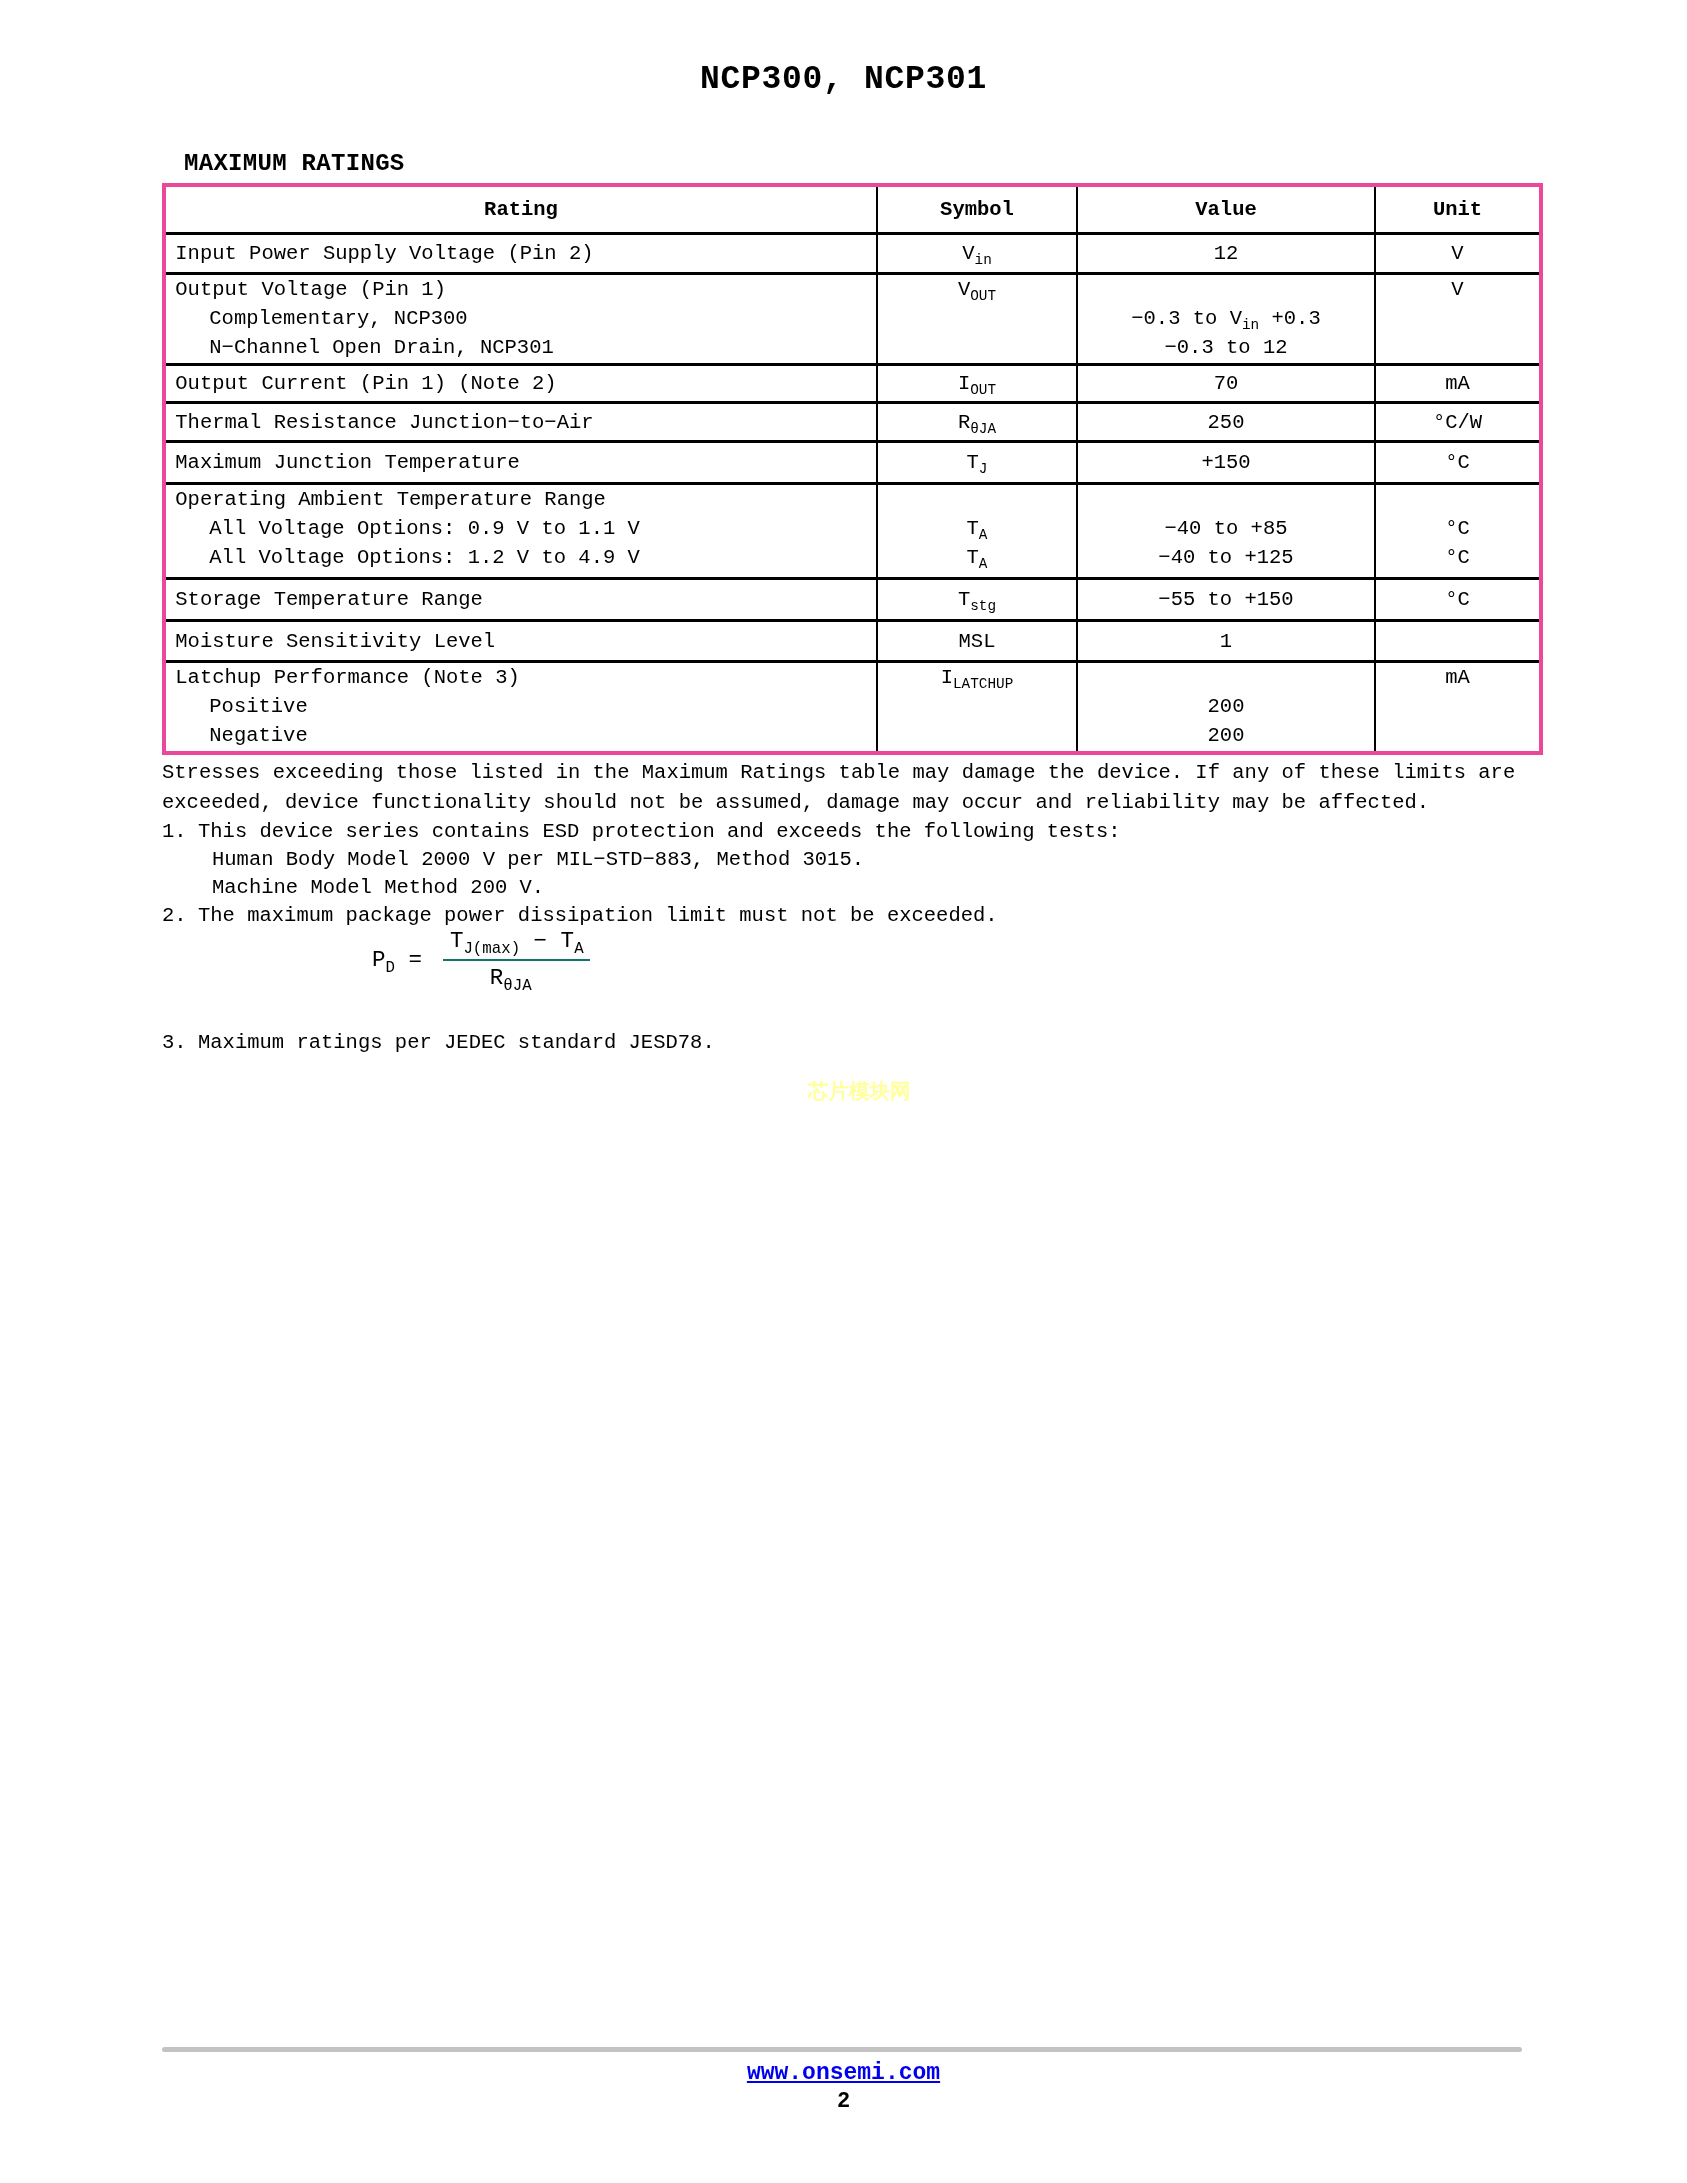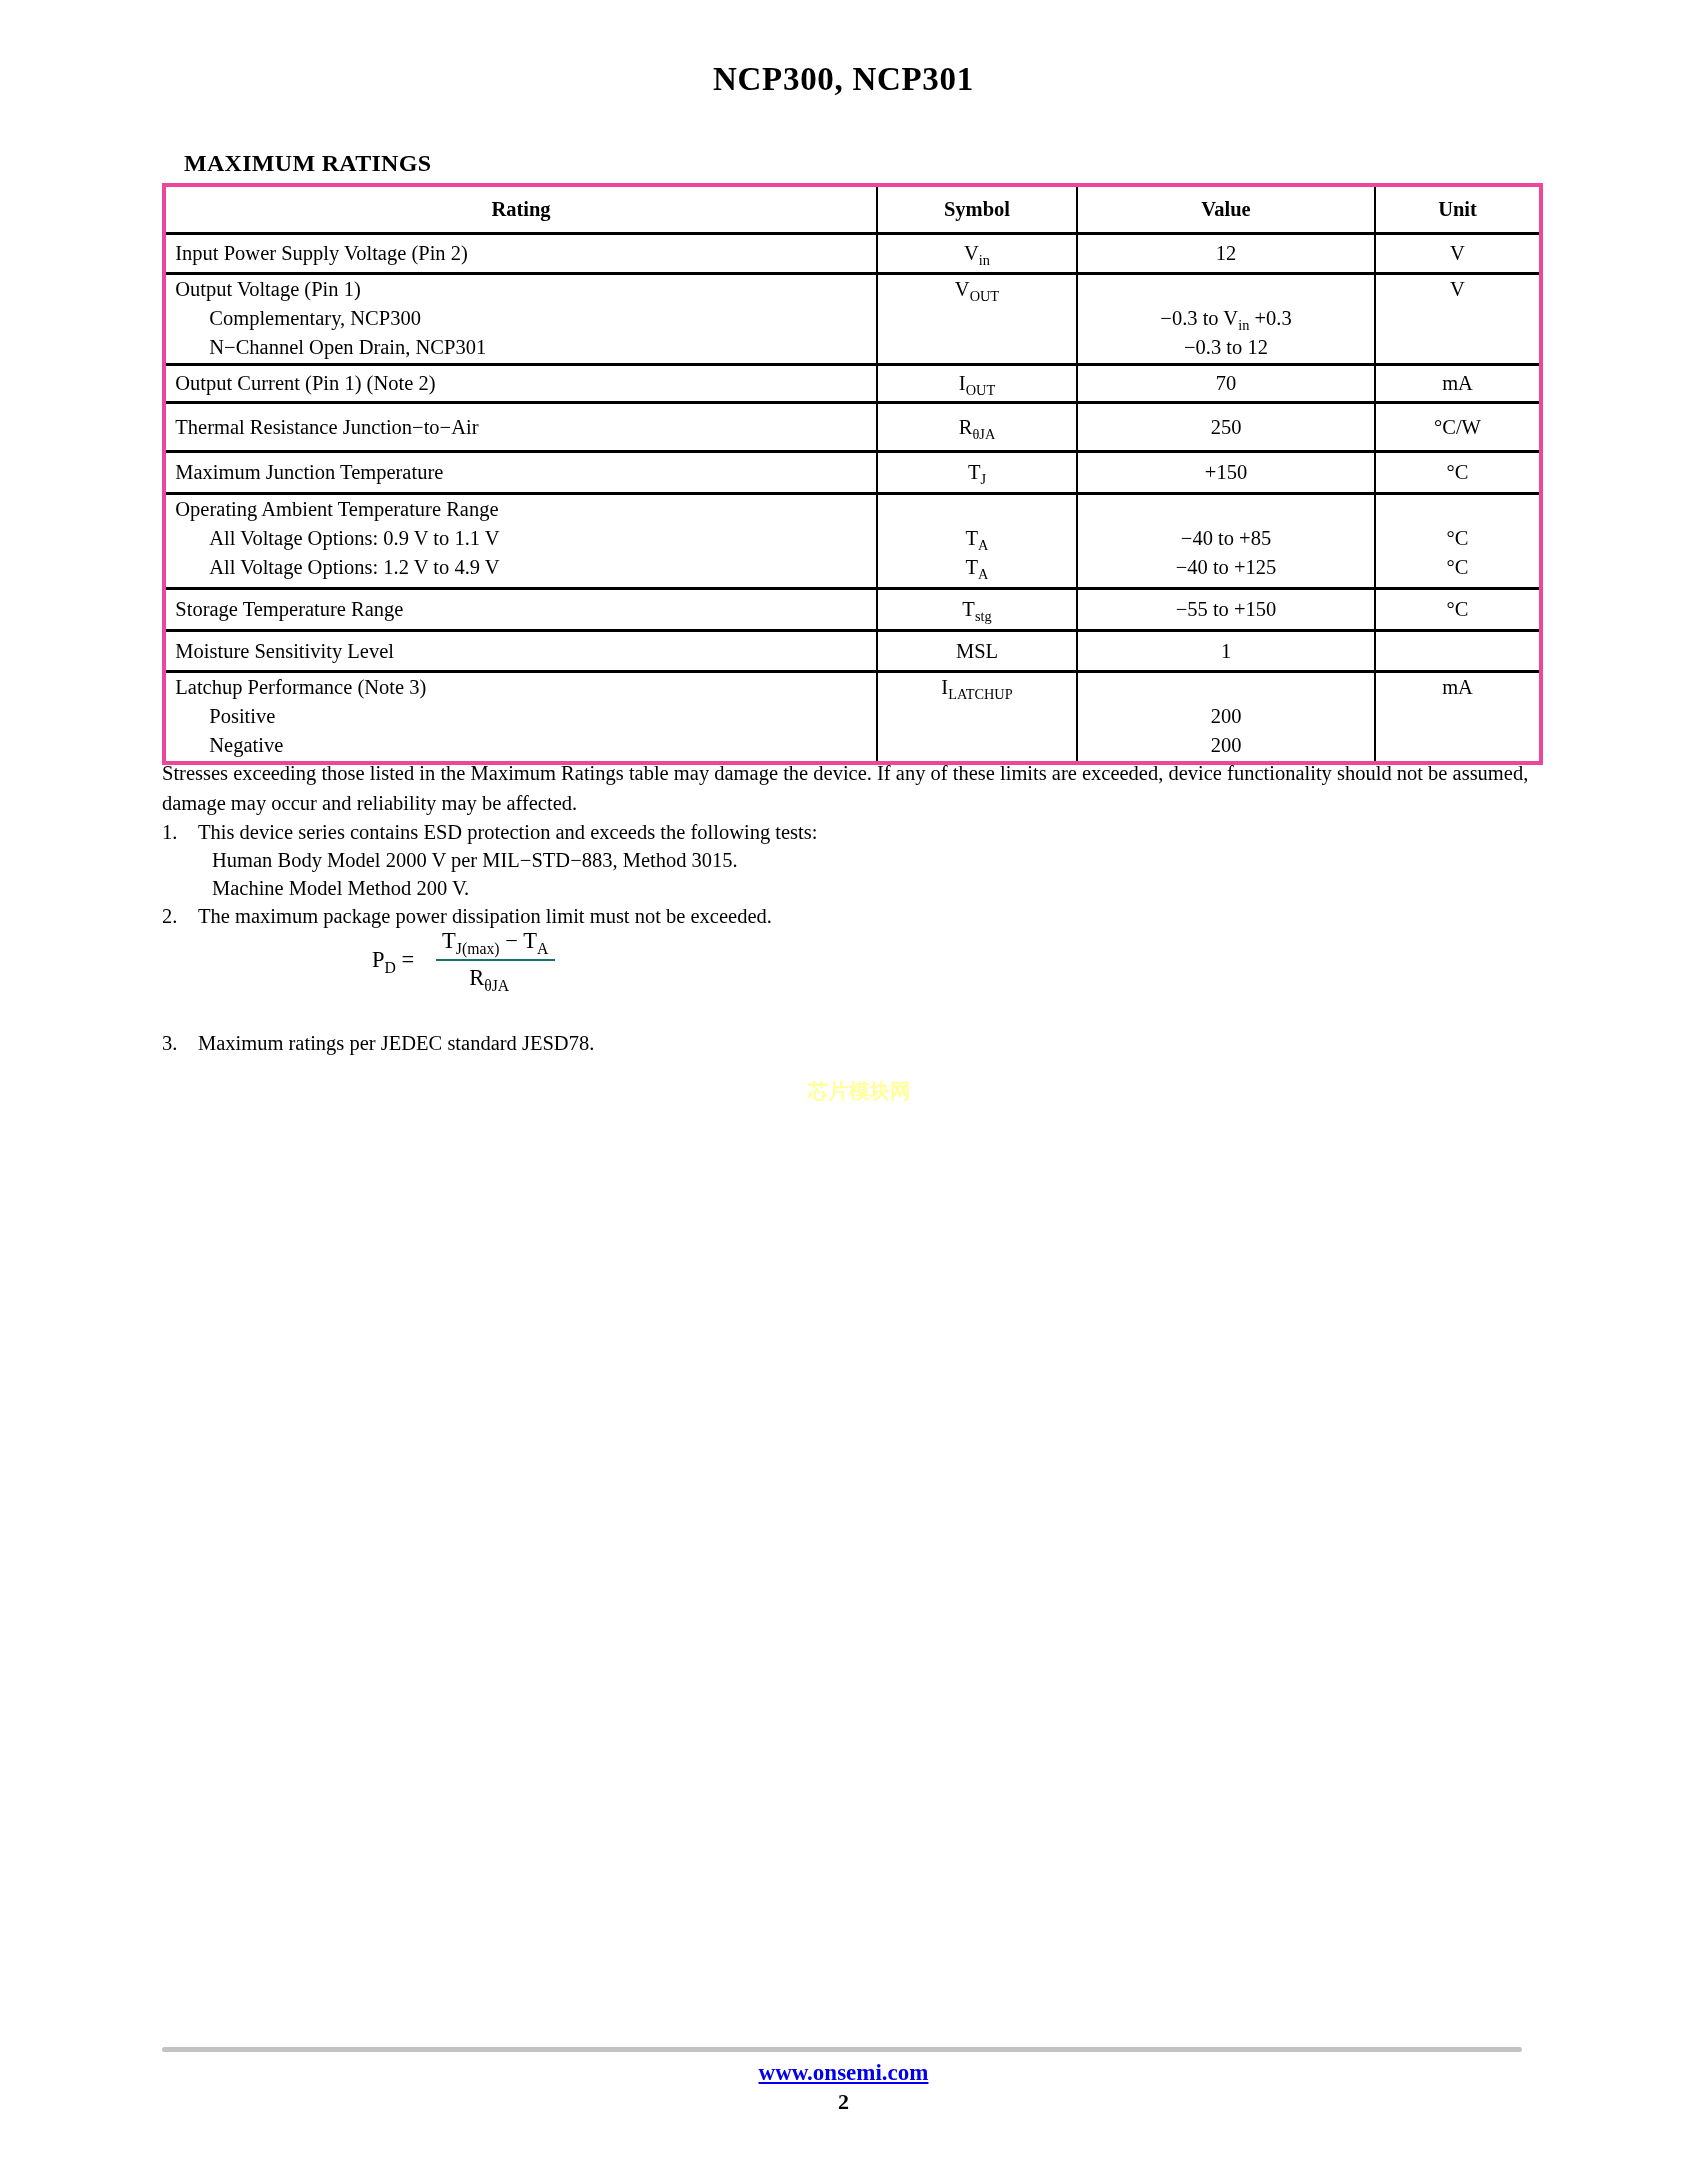--- a/index.html
+++ b/index.html
@@ -1,18 +1,18 @@
 <!DOCTYPE html>
 <html style="font-size:10.6px"><head>
 <meta charset="utf-8">
 <style>
   html,body { margin:0; padding:0; background:#ffffff; }
   .page {
     position:relative; width:1687px; height:2183px; background:#ffffff;
-    font-family:Liberation Serif, serif; color:#000;
+    font-family:Liberation Mono, monospace; color:#000;
     overflow:hidden;
   }
   .title {
     position:absolute; top:61px; left:0; width:100%;
     text-align:center; font-size:33px; font-weight:bold; letter-spacing:0.7px;
   }
   .heading {
     position:absolute; top:150px; left:184px;
     font-size:24px; font-weight:bold; letter-spacing:0.3px;
   }
@@ -128,21 +128,21 @@
         <td class="center">
             <div class="cl"><span>I</span><sub>OUT</sub></div>
           </td>
         <td class="center">
             <div class="cl">70</div>
           </td>
         <td class="center">
             <div class="cl">mA</div>
           </td>
       </tr>
-      <tr style="height:49px">
+      <tr style="height:39px">
         <td class="rating">
             <div class="cl">Thermal Resistance Junction−to−Air</div>
           </td>
         <td class="center">
             <div class="cl"><span>R</span><sub>θJA</sub></div>
           </td>
         <td class="center">
             <div class="cl">250</div>
           </td>
         <td class="center">

